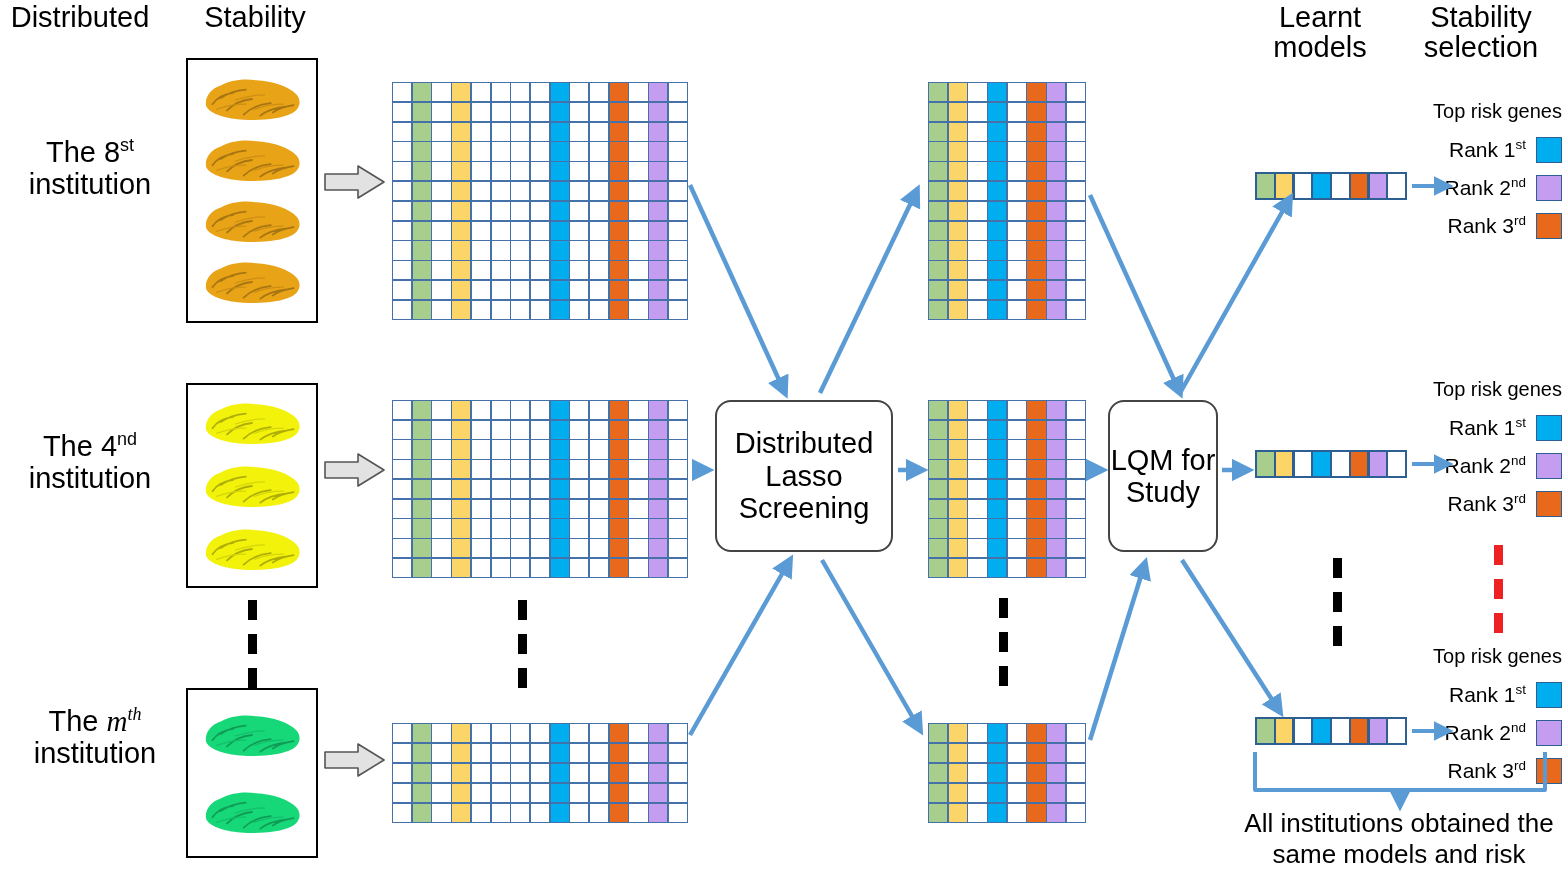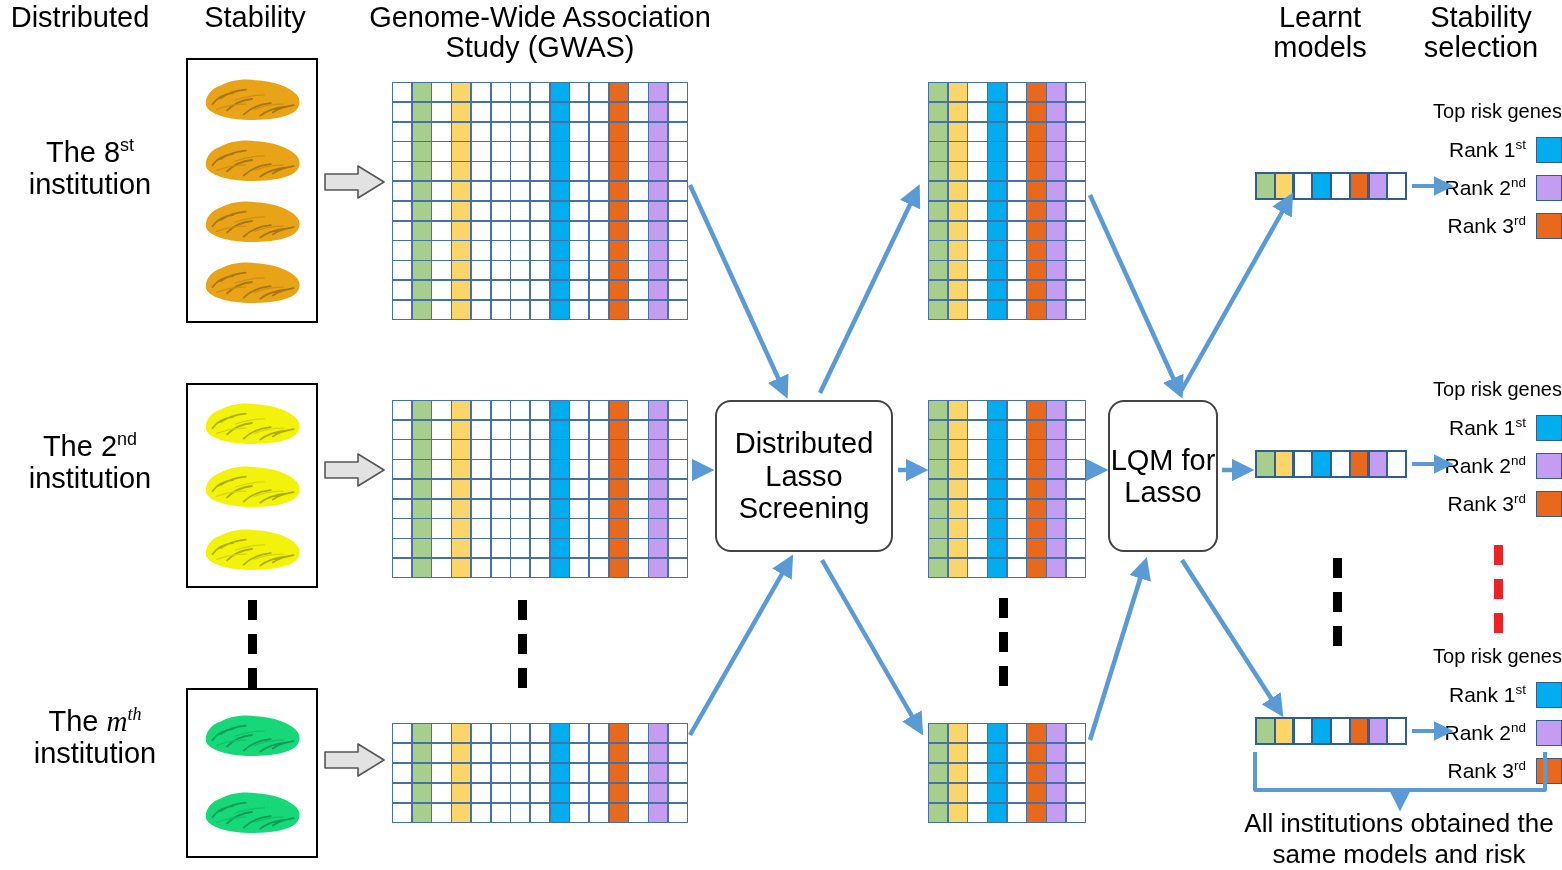--- a/index.html
+++ b/index.html
@@ -167,34 +167,32 @@
     pointer-events: none;
   }
 </style>
 </head>
 <body>
 
 <div id="canvas">
 
   <div class="col-header" style="left:0px; top:2px; width:160px;">Distributed</div>
   <div class="col-header" style="left:180px; top:2px; width:150px;">Stability</div>
-  <div class="col-header" style="left:360px; top:2px; width:360px;">Genome-Wide Association
-Study (GWAS)</div>
   <div class="col-header" style="left:1400px; top:2px; width:162px;">Stability
 selection</div>
   <div class="col-header" style="left:1250px; top:2px; width:140px;">Learnt
 models</div>
 
   <div class="inst-label" style="left:0px; top:136px; width:180px;">
     <span><span>The 8</span><span class="sup">st</span></span><br>
     <span>institution</span>
   </div>
 
   <div class="inst-label" style="left:0px; top:430px; width:180px;">
-    <span><span>The 2</span><span class="sup">nd</span></span><br>
+    <span><span>The 4</span><span class="sup">nd</span></span><br>
     <span>institution</span>
   </div>
 
   <div class="inst-label" style="left:0px; top:705px; width:190px;">
     <span><span>The </span><span class="mvar">m</span><span class="mvar-sup">th</span></span><br>
     <span>institution</span>
   </div>
 
   <div class="subject-box" style="left:186px; top:58px; width:132px; height:265px; padding:8px 0;">
       <svg class="brain" width="104" height="48" viewBox="0 0 100 46">
@@ -897,21 +895,21 @@
       <div class="cell" style="background:#E8681C"></div>
       <div class="cell" style="background:#C49CF0"></div>
       <div class="cell" style="background:#ffffff"></div>
     </div>
 
   <div class="procbox" style="left:715px; top:400px; width:178px; height:152px;">Distributed
 Lasso
 Screening</div>
 
   <div class="procbox" style="left:1108px; top:400px; width:110px; height:152px;">LQM for
-Lasso</div>
+Study</div>
 
   <div class="legend" style="left:1398px; top:100px; width:164px;">
       <div class="legend-title">Top risk genes</div>
       <div class="legend-row">
         <span class="legend-text">Rank 1<span class="sup">st</span></span>
         <span class="legend-swatch" style="background:#00AEEF"></span>
       </div>
       <div class="legend-row">
         <span class="legend-text">Rank 2<span class="sup">nd</span></span>
         <span class="legend-swatch" style="background:#C49CF0"></span>

